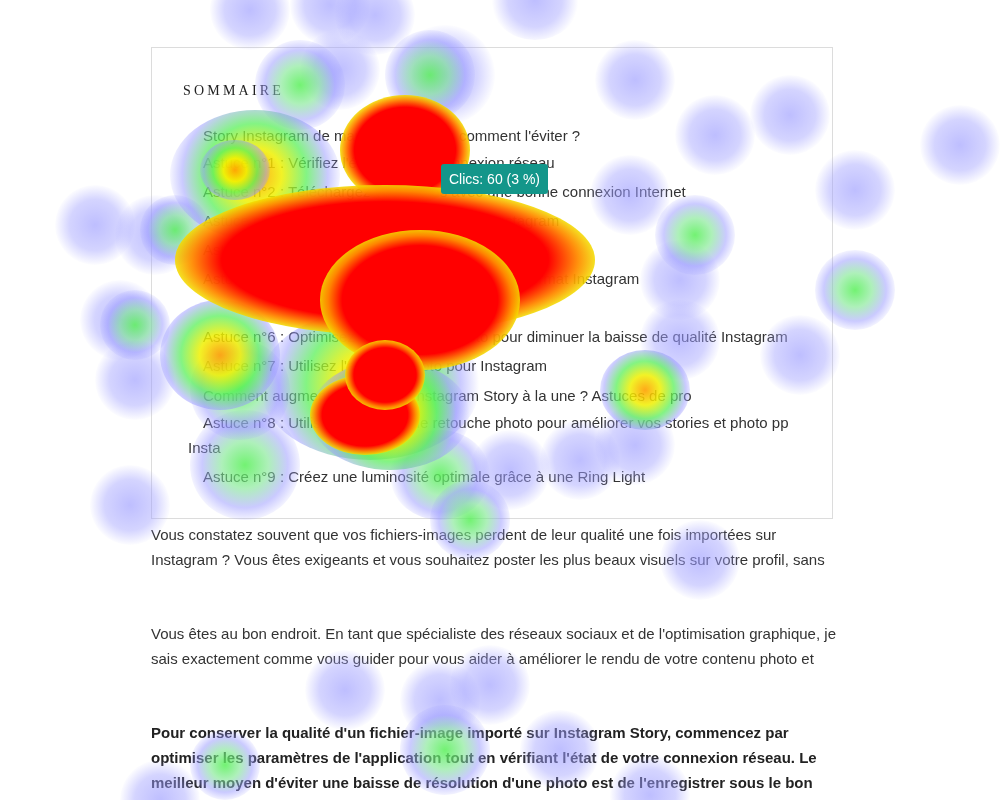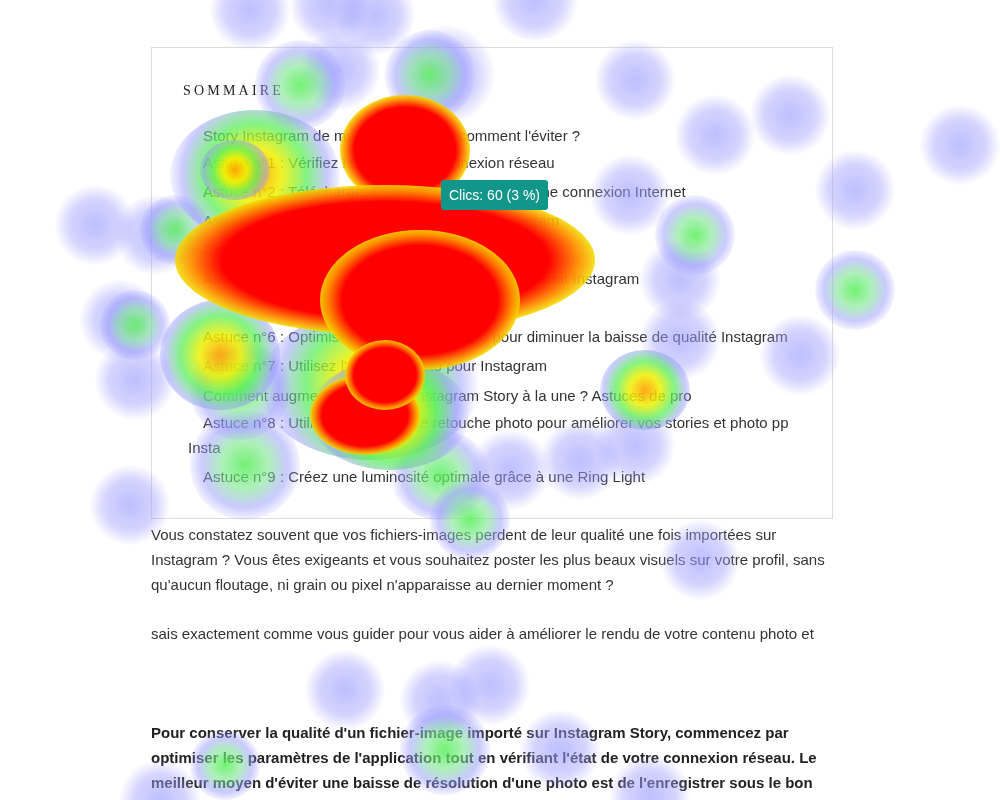--- a/index.html
+++ b/index.html
@@ -32,21 +32,21 @@
   .para.bold { font-weight: bold; color: #222; }
   .heat { position: absolute; left: 0; top: 0; width: 1000px; height: 800px; pointer-events: none; }
   .blob { position: absolute; border-radius: 50%; }
   .blue { background: radial-gradient(circle, rgba(150,150,255,0.62) 0%, rgba(160,160,255,0.45) 45%, rgba(180,180,255,0) 72%); }
   .green { background: radial-gradient(circle, rgba(90,240,90,0.85) 0%, rgba(120,230,140,0.6) 30%, rgba(150,150,255,0.5) 55%, rgba(180,180,255,0) 75%); }
   .yellow { background: radial-gradient(circle, rgba(255,160,0,0.9) 0%, rgba(240,240,0,0.85) 25%, rgba(90,240,90,0.75) 48%, rgba(150,150,255,0.5) 68%, rgba(180,180,255,0) 82%); }
   .hot { background: radial-gradient(ellipse, rgba(255,0,0,1) 0%, rgba(255,0,0,1) 55%, rgba(255,140,0,0.95) 65%, rgba(240,240,0,0.85) 72%, rgba(90,240,90,0.75) 80%, rgba(150,150,255,0.45) 90%, rgba(180,180,255,0) 100%); }
   .tooltip {
     position: absolute; left: 441px; top: 164px; height: 30px; padding: 0 8px;
     background: #13968a; color: #ffffff; font-size: 14px; line-height: 30px;
-    border-radius: 3px; white-space: nowrap; margin-top: 16px;
+    border-radius: 3px; white-space: nowrap;
   }
 </style>
 </head>
 <body>
 
 <div class="page">
 
   <nav class="toc">
     <div class="toc-title">SOMMAIRE</div>
     <div class="toc-list">
@@ -63,24 +63,24 @@
         <span>Astuce n°8 : Utilisez un logiciel de retouche photo pour améliorer vos stories et photo pp</span>
         <span class="wrap">Insta</span>
       </a>
       <a class="toc-item" style="top:419px">Astuce n°9 : Créez une luminosité optimale grâce à une Ring Light</a>
     </div>
   </nav>
 
   <div class="para" style="top:522px">
     <div>Vous constatez souvent que vos fichiers-images perdent de leur qualité une fois importées sur</div>
     <div>Instagram ? Vous êtes exigeants et vous souhaitez poster les plus beaux visuels sur votre profil, sans</div>
-    <div>qu'aucun floutage, ni grain ou pixel n'apparaisse au dernier moment ?</div>
   </div>
 
   <div class="para" style="top:621px">
+    <div>Vous êtes au bon endroit. En tant que spécialiste des réseaux sociaux et de l'optimisation graphique, je</div>
     <div>sais exactement comme vous guider pour vous aider à améliorer le rendu de votre contenu photo et</div>
   </div>
 
   <div class="para bold" style="top:720px">
     <div>Pour conserver la qualité d'un fichier-image importé sur Instagram Story, commencez par</div>
     <div>optimiser les paramètres de l'application tout en vérifiant l'état de votre connexion réseau. Le</div>
     <div>meilleur moyen d'éviter une baisse de résolution d'une photo est de l'enregistrer sous le bon</div>
   </div>
 
 </div>

